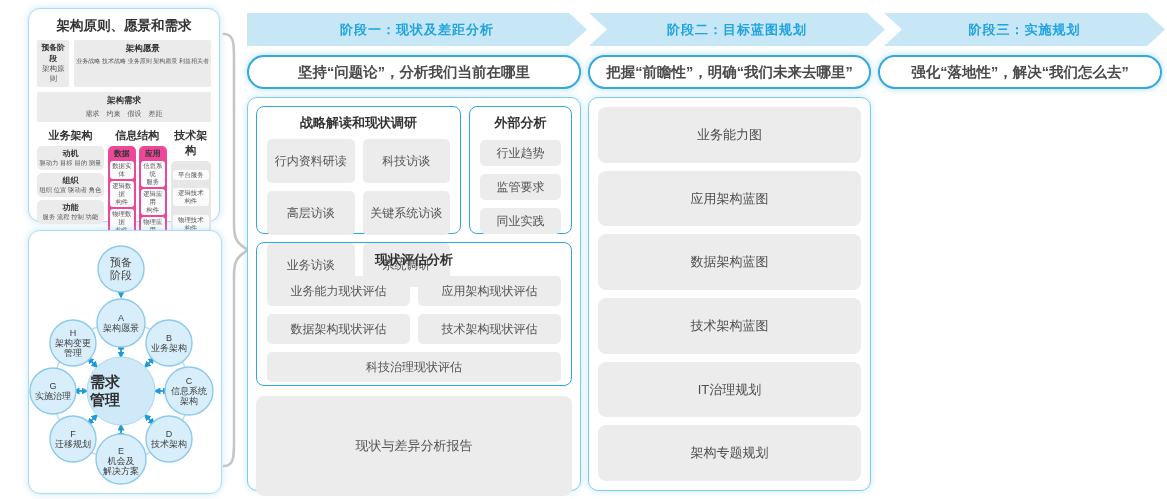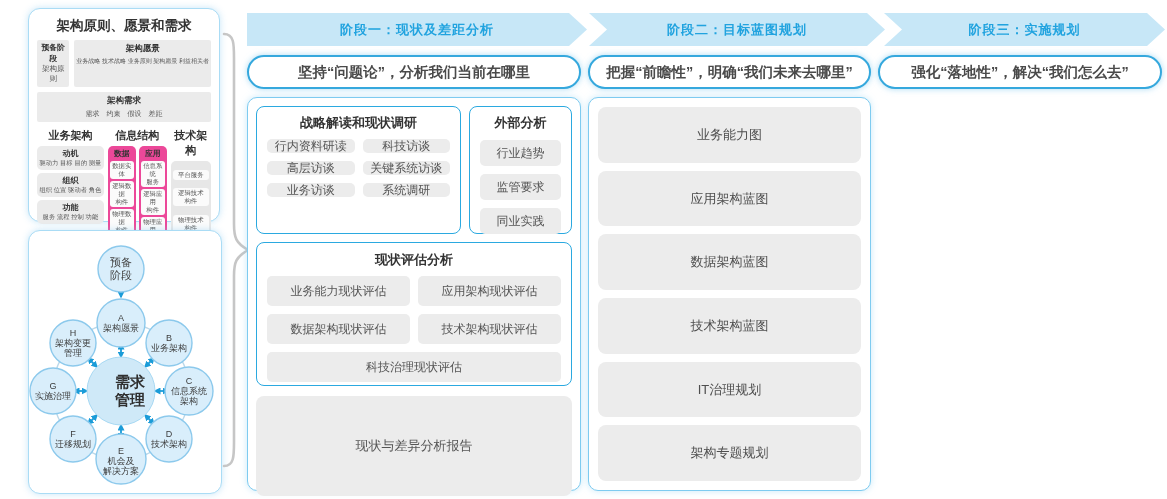--- a/index.html
+++ b/index.html
@@ -65,21 +65,21 @@
   .pcontainer{position:absolute;top:97px;height:394px;background:#fff;border:1.5px solid #7ecbf0;
               border-radius:10px;box-sizing:border-box;padding:8px;
               box-shadow:0 0 7px rgba(120,200,240,.4);}
   .bluebox{border:1.5px solid #2ba9e0;border-radius:8px;box-sizing:border-box;padding:5px 10px;background:#fff;}
   .bluebox .bt{font-size:13px;font-weight:bold;text-align:center;color:#333;margin:2px 0 7px;}
   .chip{background:#ececec;border-radius:5px;display:flex;align-items:center;justify-content:center;
         font-size:12px;color:#555;}
   .toprow{display:flex;gap:8px;height:128px;}
   .survey{width:205px;}
   .sgrid{display:grid;grid-template-columns:1fr 1fr;gap:8px;}
-  .sgrid .chip{height:14px;}
+  .sgrid .chip{height:44px;}
   .external{flex:1;}
   .external .chip{height:26px;margin-top:8px;}
   .external .chip:first-of-type{margin-top:0;}
   .assess{margin-top:8px;height:144px;padding:6px 10px;}
   .agrid{display:grid;grid-template-columns:1fr 1fr;gap:8px;}
   .agrid .chip{height:30px;}
   .afull{height:30px;margin-top:8px;}
   .report{margin-top:10px;height:100px;border-radius:8px;font-size:13px;}
   .stack{position:absolute;top:97px;height:394px;box-sizing:border-box;padding:9px;
          display:flex;flex-direction:column;gap:8px;}
@@ -203,21 +203,21 @@
         <circle cx="140" cy="208" r="23"></circle>
         <circle cx="92" cy="228" r="25"></circle>
         <circle cx="44" cy="208" r="23"></circle>
         <circle cx="24" cy="160" r="23"></circle>
         <circle cx="44" cy="112" r="23"></circle>
       </g>
       <circle cx="92" cy="160" r="34" fill="#cfe9f8" stroke="#a8d9f3" stroke-width="1"></circle>
     </svg>
     <div class="adm-node adm-prelim" style="left:92px;top:38px;">预备
 阶段</div>
-    <div class="adm-node adm-center" style="left:101px;top:160px;">需求
+    <div class="adm-node adm-center" style="left:76px;top:160px;">需求
 管理</div>
     <div class="adm-node" style="left:92px;top:92px;width:46px;">
       <span>A</span>
       <span class="nm">架构愿景</span>
     </div>
     <div class="adm-node" style="left:140px;top:112px;width:46px;">
       <span>B</span>
       <span class="nm">业务架构</span>
     </div>
     <div class="adm-node" style="left:160px;top:160px;width:44px;">

